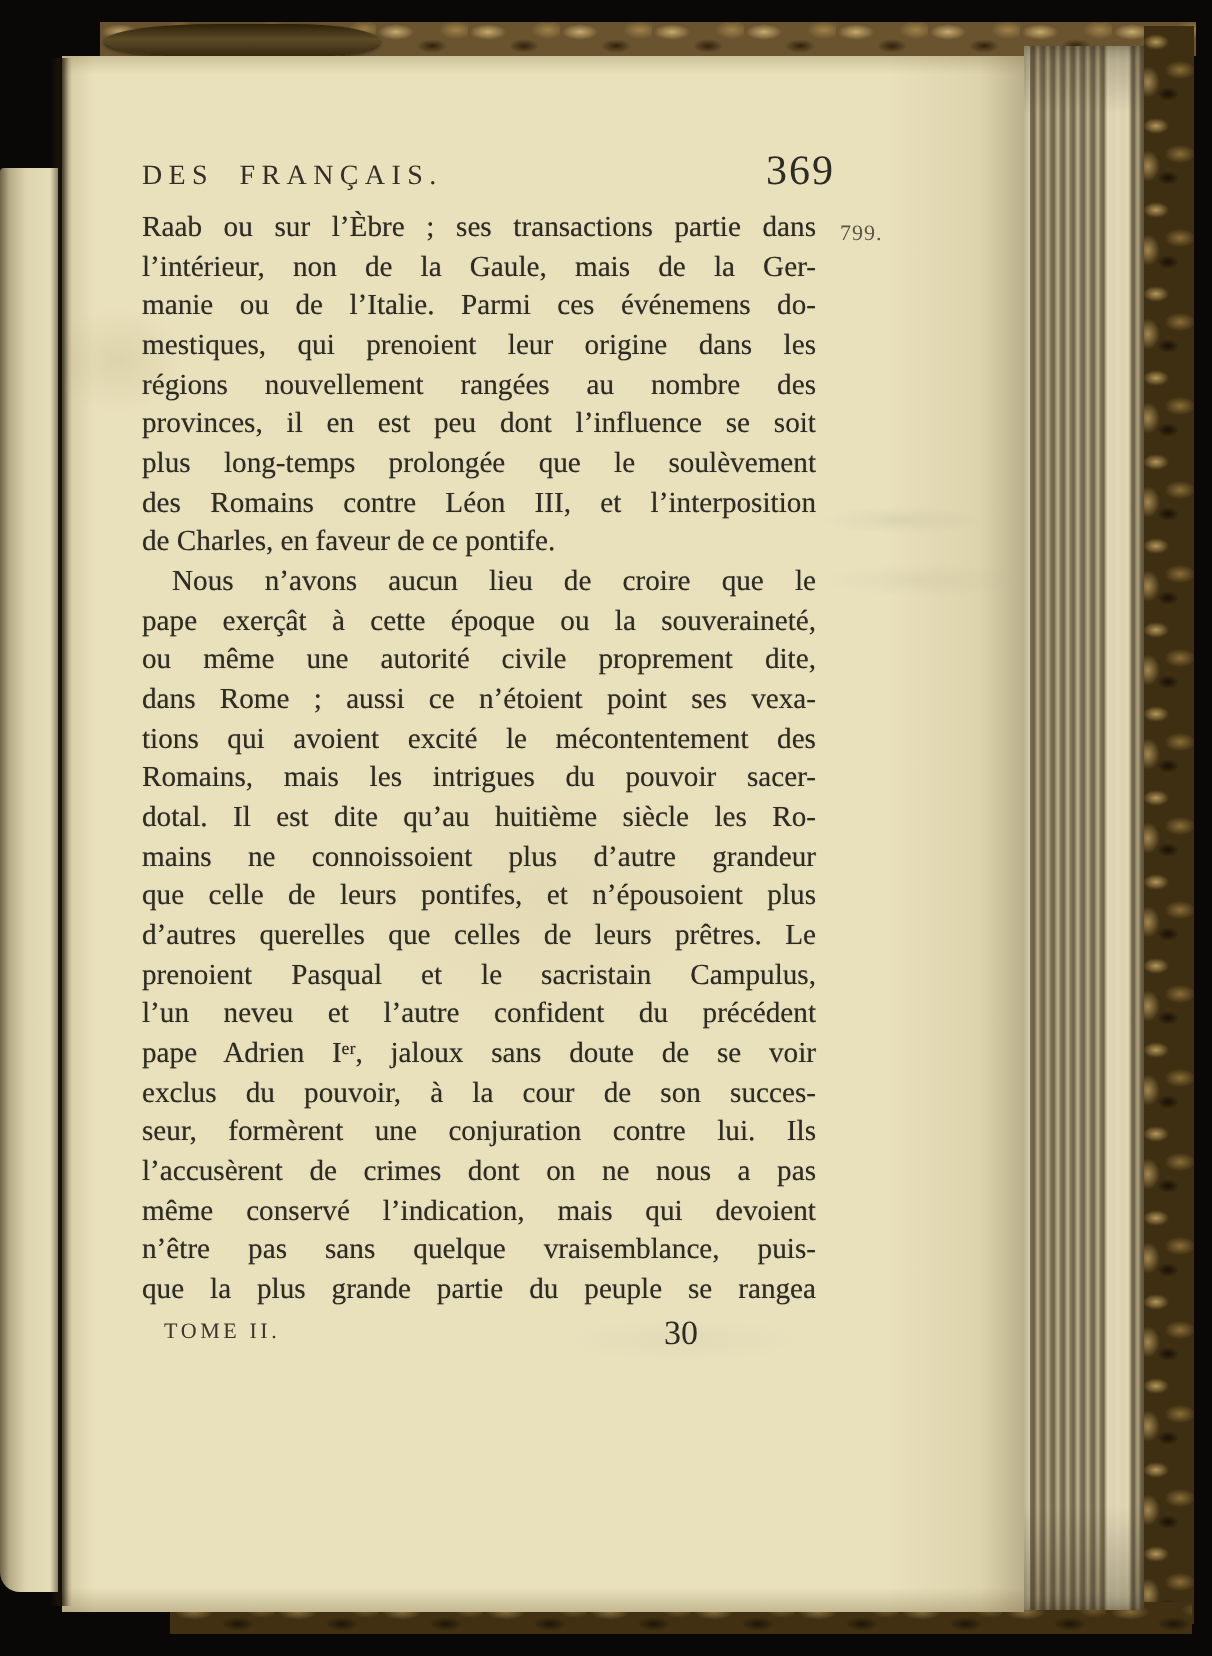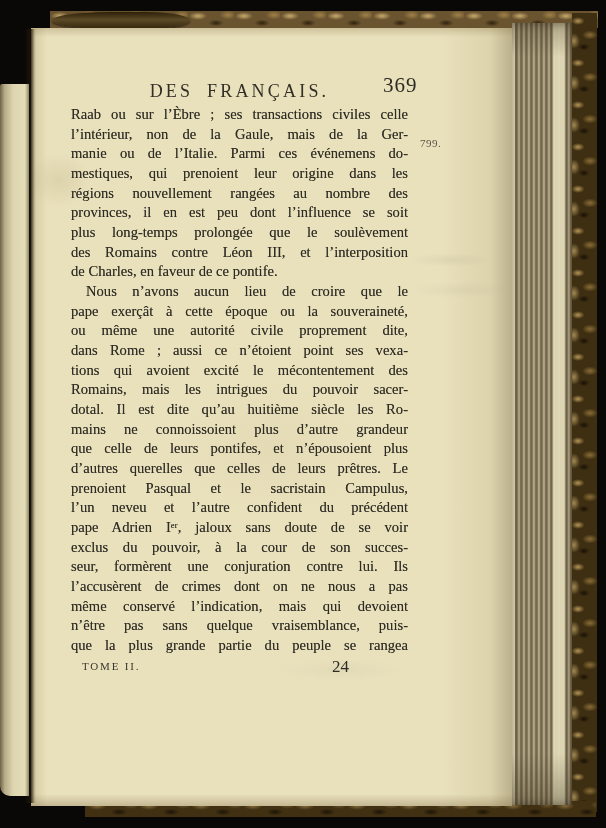--- a/index.html
+++ b/index.html
@@ -76,30 +76,30 @@
       radial-gradient(ellipse 60px 10px at 420px 232px, rgba(110,115,95,.10), rgba(110,115,95,0) 70%),
       radial-gradient(ellipse 70px 12px at 428px 262px, rgba(110,115,95,.08), rgba(110,115,95,0) 70%),
       radial-gradient(ellipse 46px 38px at 28px 152px, rgba(130,100,50,.12), rgba(130,100,50,0) 70%),
       radial-gradient(ellipse 90px 16px at 310px 642px, rgba(110,115,95,.06), rgba(110,115,95,0) 70%),
       radial-gradient(ellipse 120px 90px at 240px 420px, rgba(160,140,90,.07), rgba(160,140,90,0) 75%);
     color:#2e2b24;
     z-index:2;
   }
   .running-header{
     position:absolute;left:40px;top:53px;width:337px;
-    text-align:center;font-size:18px;letter-spacing:3.2px;word-spacing:6px;
+    font-size:14px;letter-spacing:3.2px;word-spacing:6px;
     color:#332f27;
   }
   .page-number{
     position:absolute;left:352px;top:45px;width:50px;
     font-size:21px;letter-spacing:1px;color:#2e2b24;
   }
   .margin-note{
     position:absolute;left:389px;top:83px;
-    font-size:11px;letter-spacing:.5px;color:#5a544a;margin-top:26px;
+    font-size:11px;letter-spacing:.5px;color:#5a544a;
   }
   .text-block{
     position:absolute;left:40px;top:77px;width:337px;
     font-size:14.6px;line-height:19.68px;color:#2e2b24;
     text-shadow:0 0 .4px rgba(46,43,36,.55);
   }
   .line{text-align:justify;text-align-last:justify;height:19.68px;overflow:visible;}
   .line.indent{text-indent:15px;}
   .line.end{text-align-last:left;}
   .page-footer{
@@ -127,21 +127,21 @@
 
   <div class="facing-page-edge"></div>
   <div class="gutter-shadow"></div>
 
   <div class="page">
     <div class="running-header">DES FRANÇAIS.</div>
     <div class="page-number">369</div>
     <div class="margin-note">799.</div>
 
     <div class="text-block">
-        <div class="line">Raab ou sur l’Èbre ; ses transactions civiles celle</div>
+        <div class="line">Raab ou sur l’Èbre ; ses transactions partie dans</div>
         <div class="line">l’intérieur, non de la Gaule, mais de la Ger-</div>
         <div class="line">manie ou de l’Italie. Parmi ces événemens do-</div>
         <div class="line">mestiques, qui prenoient leur origine dans les</div>
         <div class="line">régions nouvellement rangées au nombre des</div>
         <div class="line">provinces, il en est peu dont l’influence se soit</div>
         <div class="line">plus long-temps prolongée que le soulèvement</div>
         <div class="line">des Romains contre Léon III, et l’interposition</div>
         <div class="line end">de Charles, en faveur de ce pontife.</div>
         <div class="line indent">Nous n’avons aucun lieu de croire que le</div>
         <div class="line">pape exerçât à cette époque ou la souveraineté,</div>
@@ -159,17 +159,17 @@
         <div class="line">exclus du pouvoir, à la cour de son succes-</div>
         <div class="line">seur, formèrent une conjuration contre lui. Ils</div>
         <div class="line">l’accusèrent de crimes dont on ne nous a pas</div>
         <div class="line">même conservé l’indication, mais qui devoient</div>
         <div class="line">n’être pas sans quelque vraisemblance, puis-</div>
         <div class="line">que la plus grande partie du peuple se rangea</div>
       </div>
 
     <div class="page-footer">
       <span class="volume-label">TOME II.</span>
-      <span class="signature-number">24</span>
+      <span class="signature-number">30</span>
     </div>
   </div>
 
 </div>
 
 </body></html>

